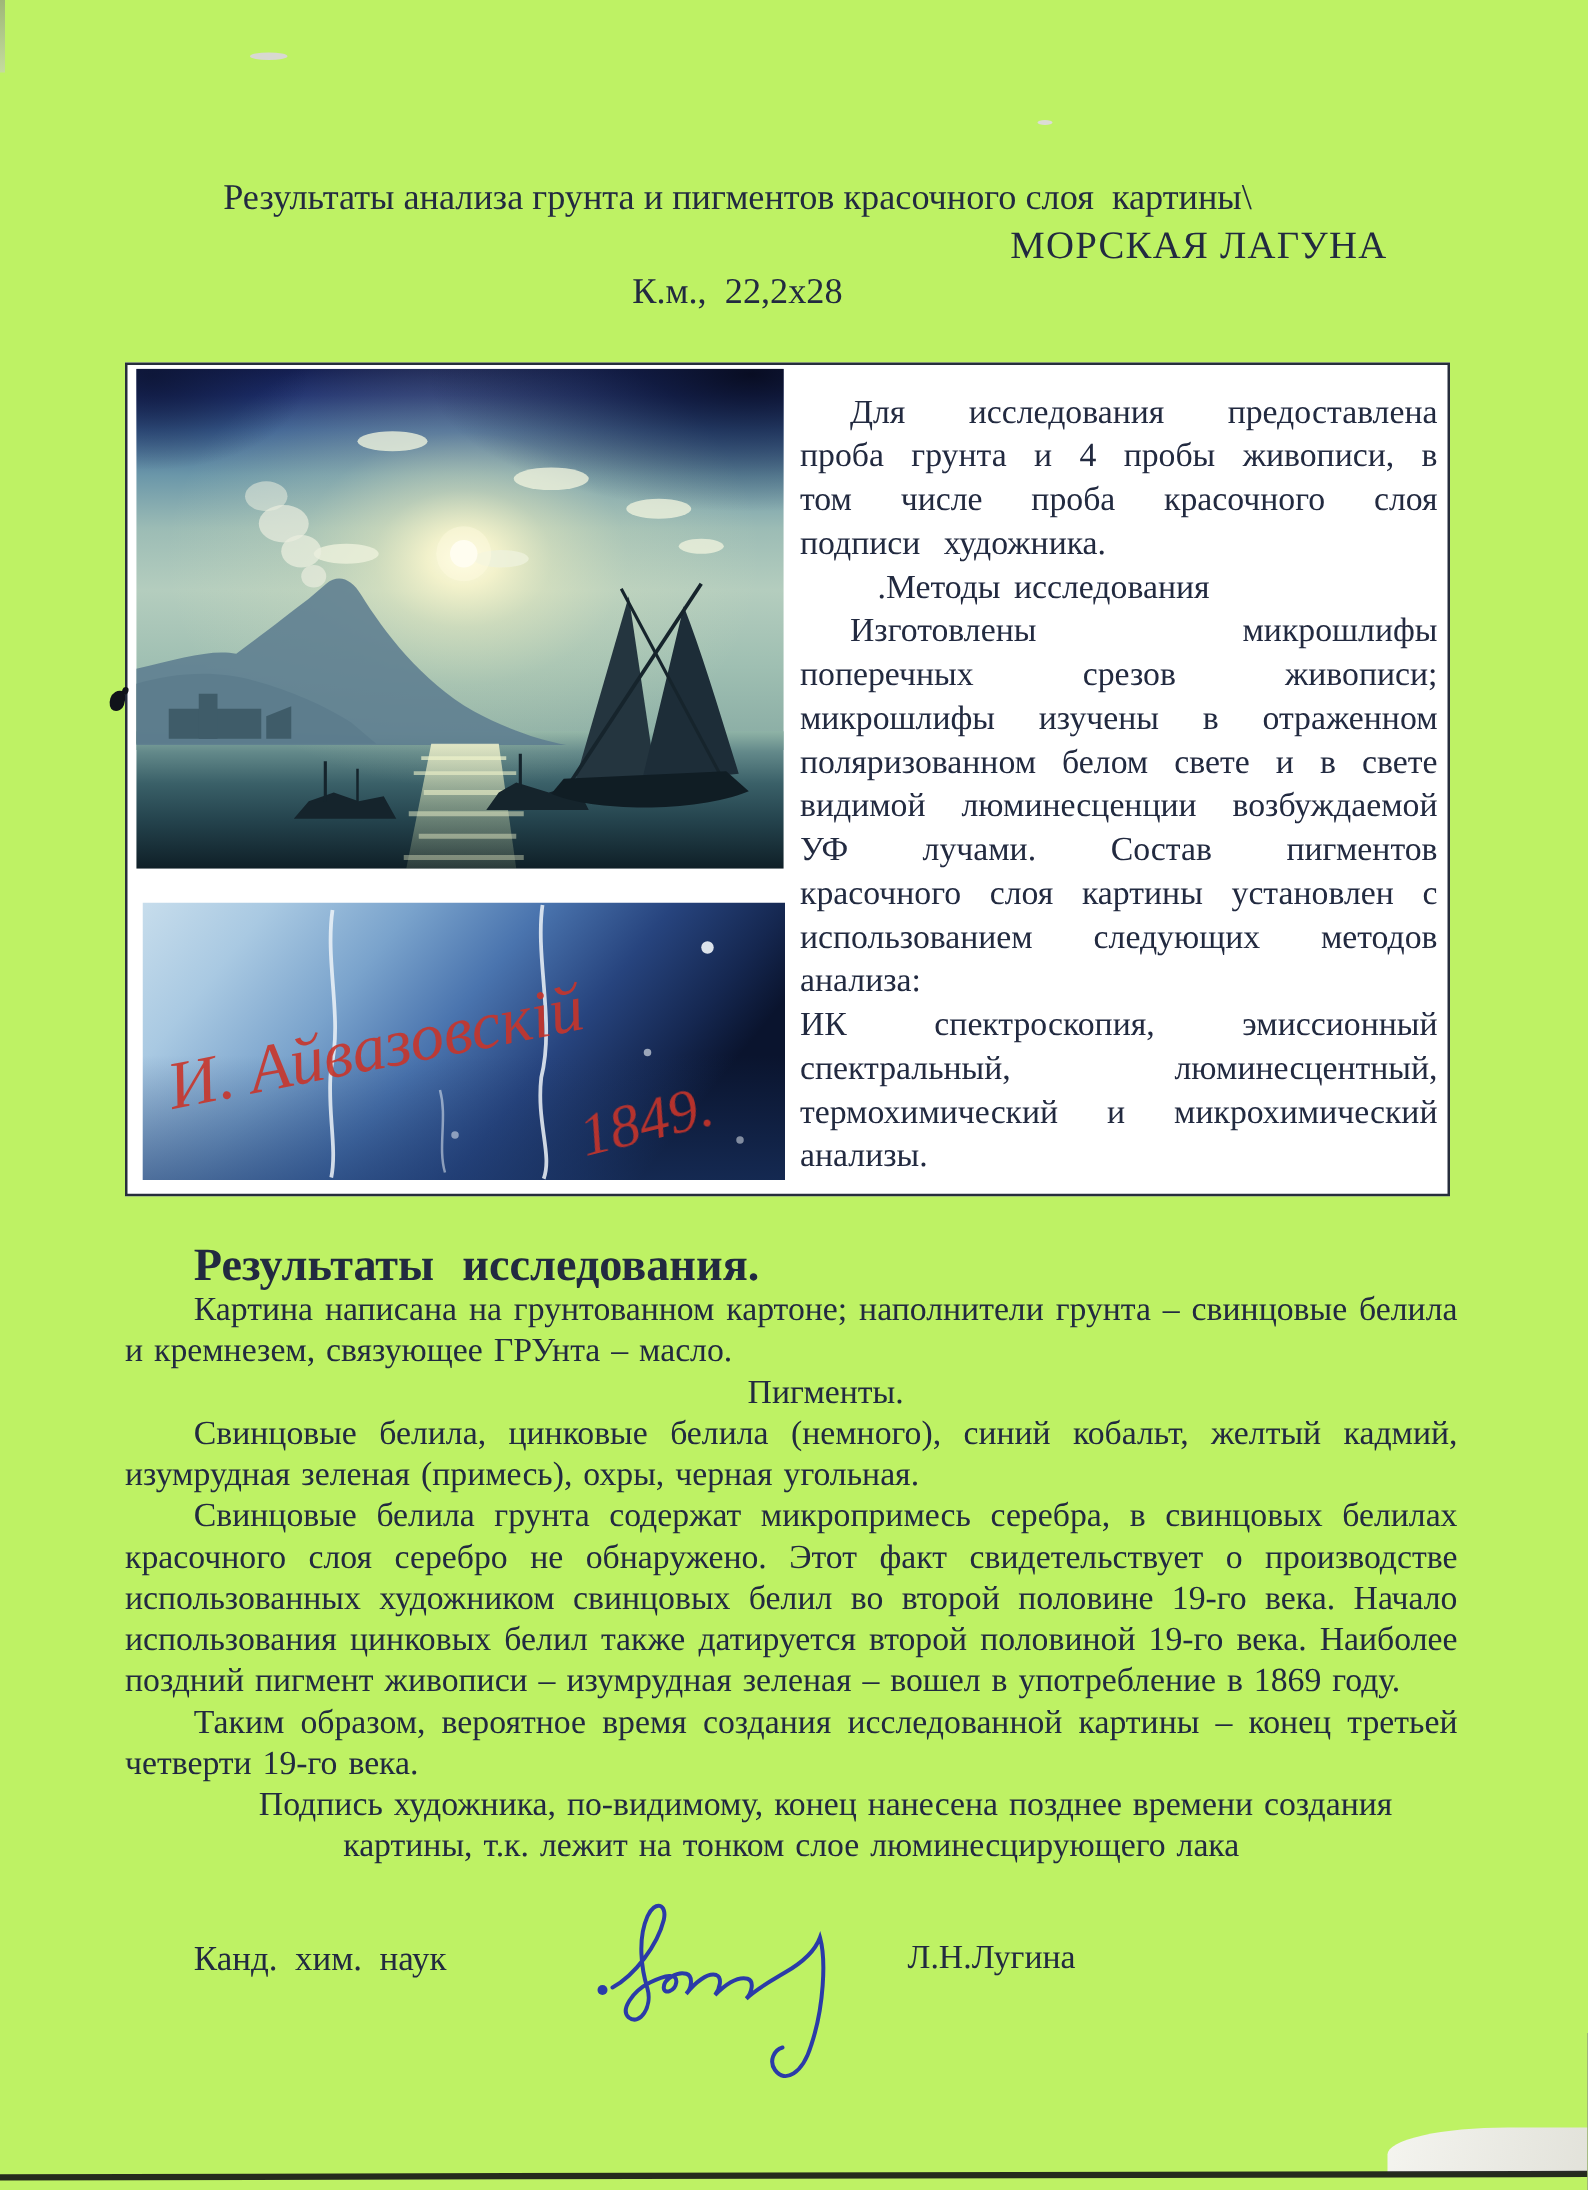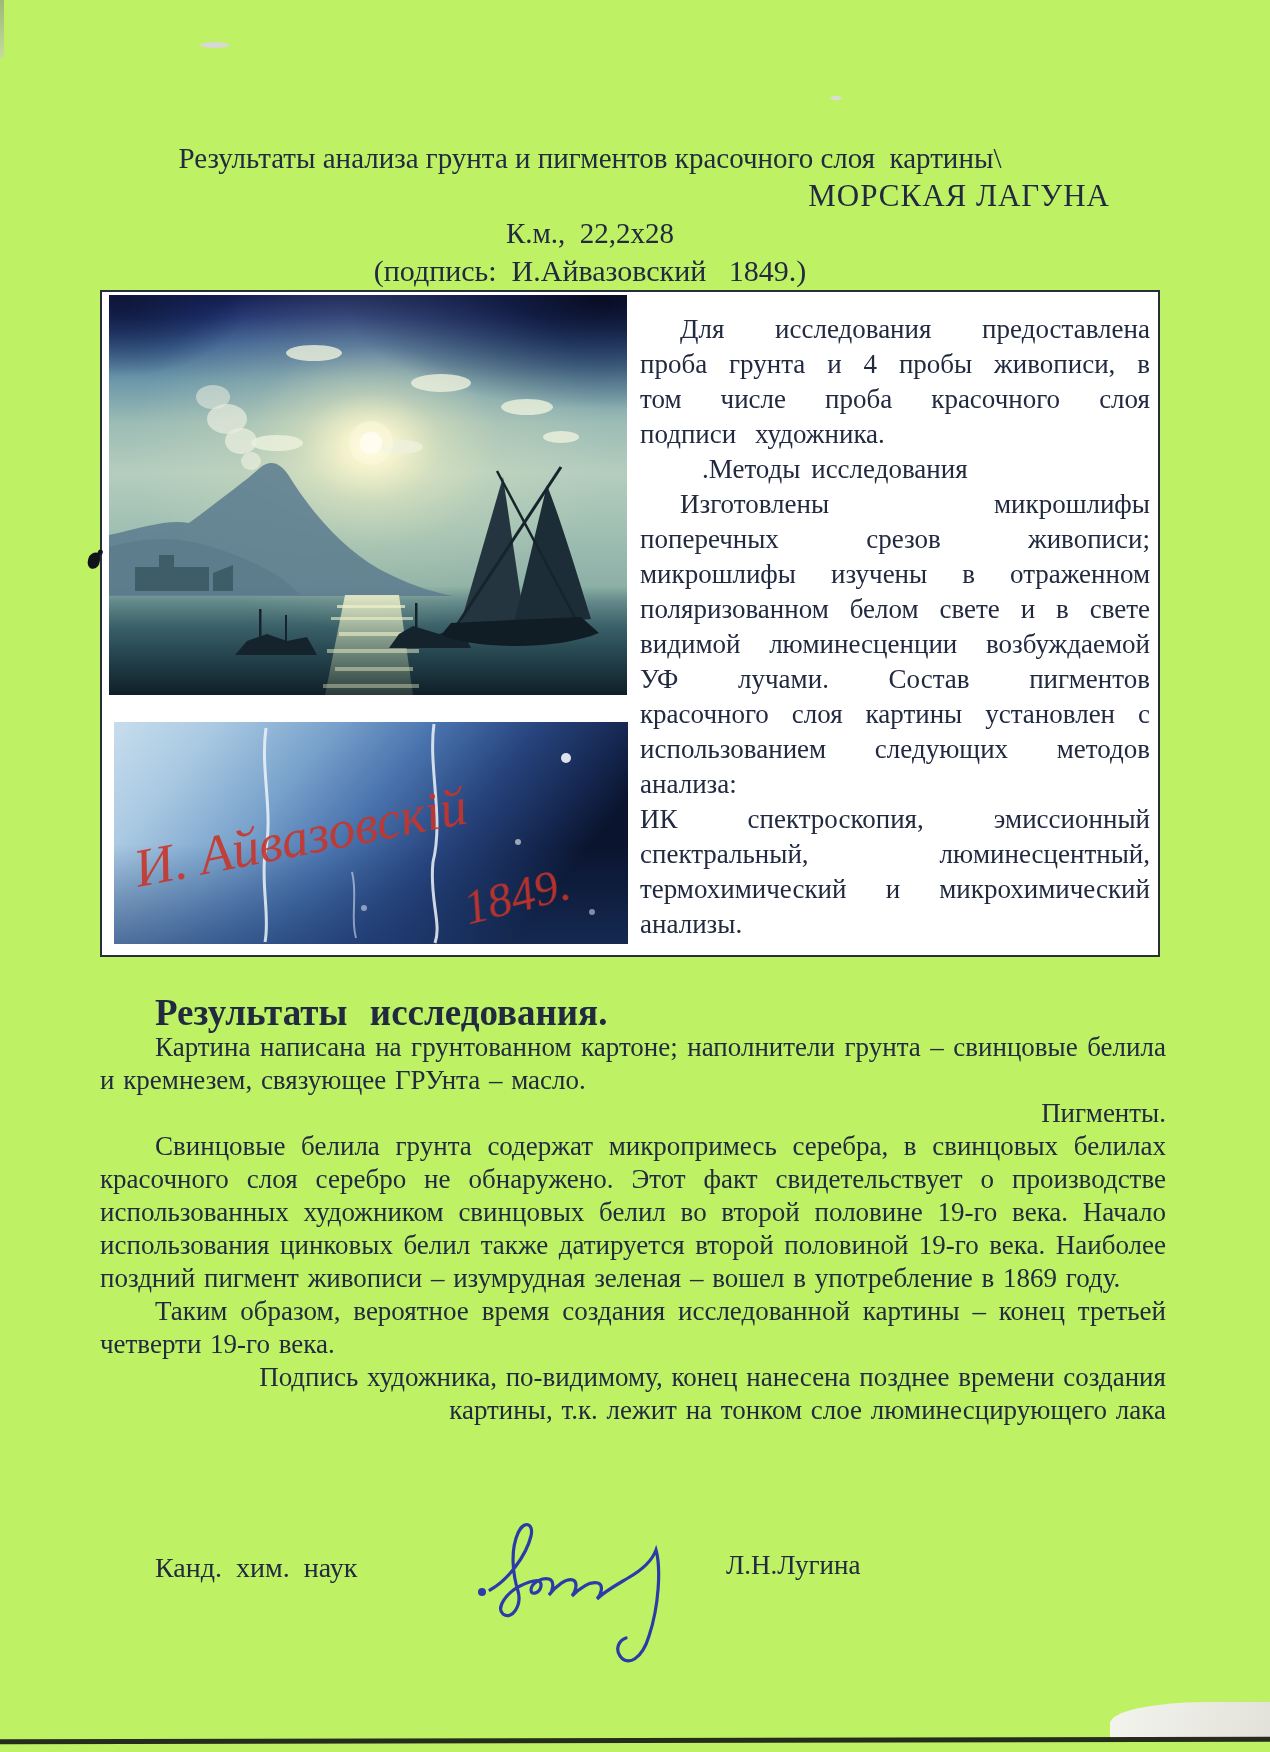--- a/index.html
+++ b/index.html
@@ -31,21 +31,21 @@
   }
   .box-text p { margin:0; text-indent:40px; }
   .box-text p.methods { text-indent:62px; text-align:left; word-spacing:4px; }
   .box-text p.no-indent { text-indent:0; }
 
   
   .results { position:absolute; left:100px; top:995px; width:1066px;
              font-size:27px; line-height:33px; word-spacing:2px; }
   .results .heading { margin:0 0 0 55px; font-size:37px; font-weight:bold; line-height:36px; }
   .results p { margin:0; text-indent:55px; text-align:justify; }
-  .results p.left { text-align:right; }
+  .results p.left { text-align:center; }
 
   
   .footer-left { position:absolute; left:155px; top:1552px; font-size:28px; }
   .footer-name { position:absolute; left:726px; top:1550px; font-size:27px; }
   .pen-signature { position:absolute; left:468px; top:1512px; width:240px; height:165px; }
 
   
   .corner-line { position:absolute; left:0; top:0; width:4px; height:58px;
                  background:linear-gradient(#8a8f86,#c9cdc4); opacity:.6; }
   .ink-blot { position:absolute; left:88px; top:552px; width:12px; height:17px;
@@ -68,21 +68,20 @@
 <div class="page">
 
   <div class="corner-line"></div>
   <div class="smudge-a"></div>
   <div class="smudge-b"></div>
 
   <div class="title-block">
     <div class="t-line1 pre">Результаты анализа грунта и пигментов красочного слоя  картины\</div>
     <div class="t-line2 pre">МОРСКАЯ ЛАГУНА</div>
     <div class="t-line3 pre">К.м.,  22,2х28</div>
-    <div class="t-line4 pre">(подпись:  И.Айвазовский   1849.)</div>
   </div>
 
   <div class="info-box">
 
     <svg class="painting" viewBox="0 0 518 400" preserveAspectRatio="none" role="img">
       <defs>
         <linearGradient id="sky" x1="0" y1="0" x2="0" y2="1">
           <stop offset="0" stop-color="#141f52"></stop>
             <stop offset="0.07" stop-color="#1e3070"></stop>
           <stop offset="0.16" stop-color="#3a5f93"></stop>
@@ -233,20 +232,21 @@
       <p class="no-indent">ИК спектроскопия, эмиссионный спектральный, люминесцентный, термохимический и микрохимический анализы.</p>
     </div>
   </div>
 
   <div class="ink-blot"></div>
 
   <div class="results">
     <div class="heading pre">Результаты  исследования.</div>
     <p>Картина написана на грунтованном картоне; наполнители грунта – свинцовые белила и кремнезем, связующее ГРУнта – масло.</p>
     <p class="left">Пигменты.</p>
+    <p>Свинцовые белила, цинковые белила (немного), синий кобальт, желтый кадмий, изумрудная зеленая (примесь), охры, черная угольная.</p>
     <p>Свинцовые белила грунта содержат микропримесь серебра, в свинцовых белилах красочного слоя серебро не обнаружено. Этот факт свидетельствует о производстве использованных художником свинцовых белил во второй половине 19-го века. Начало использования цинковых белил также датируется второй половиной 19-го века. Наиболее поздний пигмент живописи – изумрудная зеленая – вошел в употребление в 1869 году.</p>
     <p>Таким образом, вероятное время создания исследованной картины – конец третьей четверти 19-го века.</p>
     <p class="left">Подпись художника, по-видимому,  конец нанесена позднее времени создания картины, т.к. лежит на тонком  слое люминесцирующего лака</p>
   </div>
 
   <div class="footer-left pre">Канд.  хим.  наук</div>
 
   <svg class="pen-signature" viewBox="0 0 240 165" role="img">
     <g stroke="#2b3ba8" fill="none" stroke-width="3.2" stroke-linecap="round">
       <circle cx="14" cy="80" r="4" fill="#2b3ba8" stroke="none"></circle>

